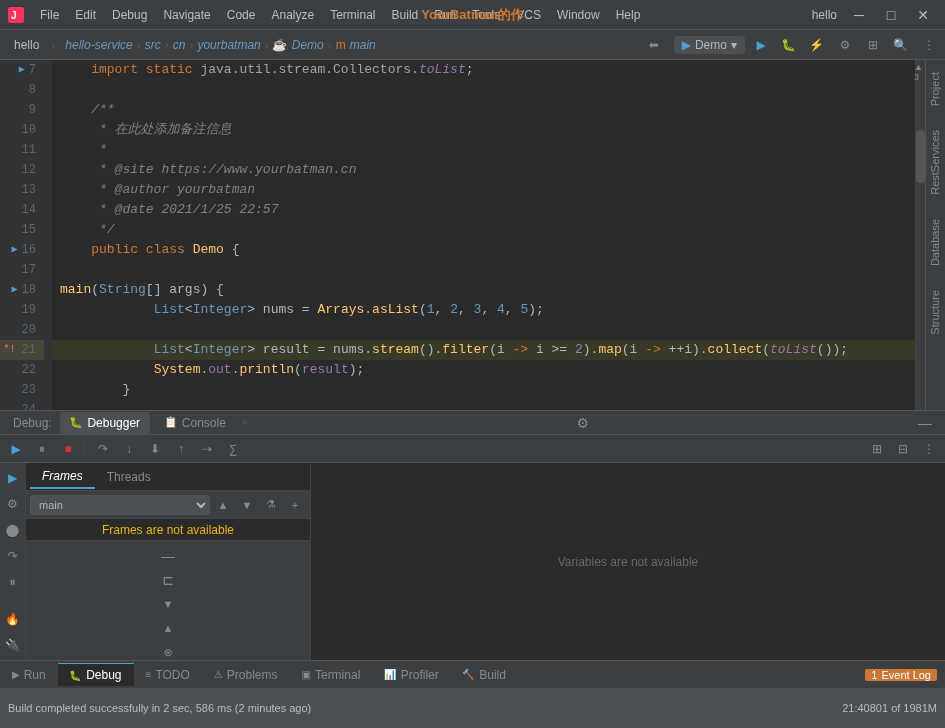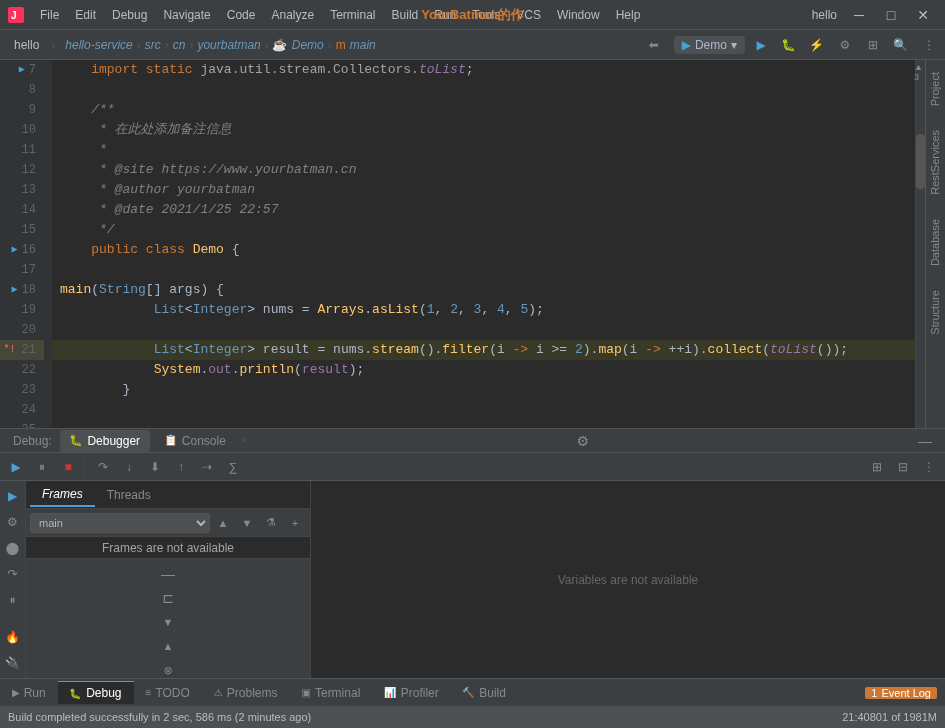--- a/index.html
+++ b/index.html
@@ -56,33 +56,33 @@
 
     .debug-subtabs { height: 28px; background: #2b2b2b; display: flex; align-items: center; padding: 0 4px; border-bottom: 1px solid #444; flex-shrink: 0; }
     .debug-subtab { padding: 4px 12px; font-size: 12px; cursor: pointer; color: #888; }
     .debug-subtab.active { color: #fff; border-bottom: 2px solid #4a9fd5; font-style: italic; }
 
     .debug-body { flex: 1; display: flex; overflow: hidden; }
     .frames-panel { width: 285px; border-right: 1px solid #444; display: flex; flex-direction: column; flex-shrink: 0; }
     .frames-toolbar { height: 28px; background: #3c3f41; display: flex; align-items: center; padding: 0 4px; gap: 2px; border-bottom: 1px solid #444; flex-shrink: 0; }
     .frames-toolbar select { background: #4c5052; border: 1px solid #555; color: #a9b7c6; font-size: 11px; padding: 2px 4px; border-radius: 3px; flex: 1; }
     .frames-toolbar-btn { width: 22px; height: 22px; display: flex; align-items: center; justify-content: center; color: #888; cursor: pointer; border-radius: 3px; font-size: 11px; }
-    .frames-content { flex: 1; display: flex; align-items: center; justify-content: center; color: #a3a3a3; font-size: 12px; }
+    .frames-content { flex: 1; display: flex; align-items: center; justify-content: center; color: #eab308; font-size: 12px; }
 
     .variables-panel { flex: 1; display: flex; align-items: center; justify-content: center; color: #666; font-size: 12px; }
     .debug-left-btn { width: 22px; height: 22px; display: flex; align-items: center; justify-content: center; color: #888; cursor: pointer; border-radius: 3px; font-size: 12px; }
     .debug-left-btn.active { color: #4a9fd5; }
 
     
     .bottombar { height: 28px; background: #3c3f41; display: flex; align-items: center; border-top: 1px solid #555; flex-shrink: 0; }
     .bottom-tab { display: flex; align-items: center; gap: 4px; padding: 4px 12px; font-size: 12px; cursor: pointer; color: #888; }
     .bottom-tab.active { background: #2b2b2b; color: #fff; border-top: 1px solid #4a9fd5; }
     .bottom-tab-icon { font-size: 10px; }
 
-    .statusbar { height: 22px; background: #4c5052; display: flex; align-items: center; padding: 0 8px; flex-shrink: 0; }
+    .statusbar { height: 40px; background: #4c5052; display: flex; align-items: center; padding: 0 8px; flex-shrink: 0; }
     .status-left { flex: 1; font-size: 11px; color: #bbb; }
     .status-right { display: flex; gap: 0; font-size: 11px; color: #bbb; }
     .status-badge { background: #cc7832; color: #fff; padding: 0 6px; border-radius: 2px; font-size: 11px; display: flex; align-items: center; gap: 4px; }
 
     .editor-wrapper { display: flex; flex: 1; overflow: hidden; }
     .editor-main { flex: 1; display: flex; overflow: hidden; }
   </style>
 </head>
 <body>
 

